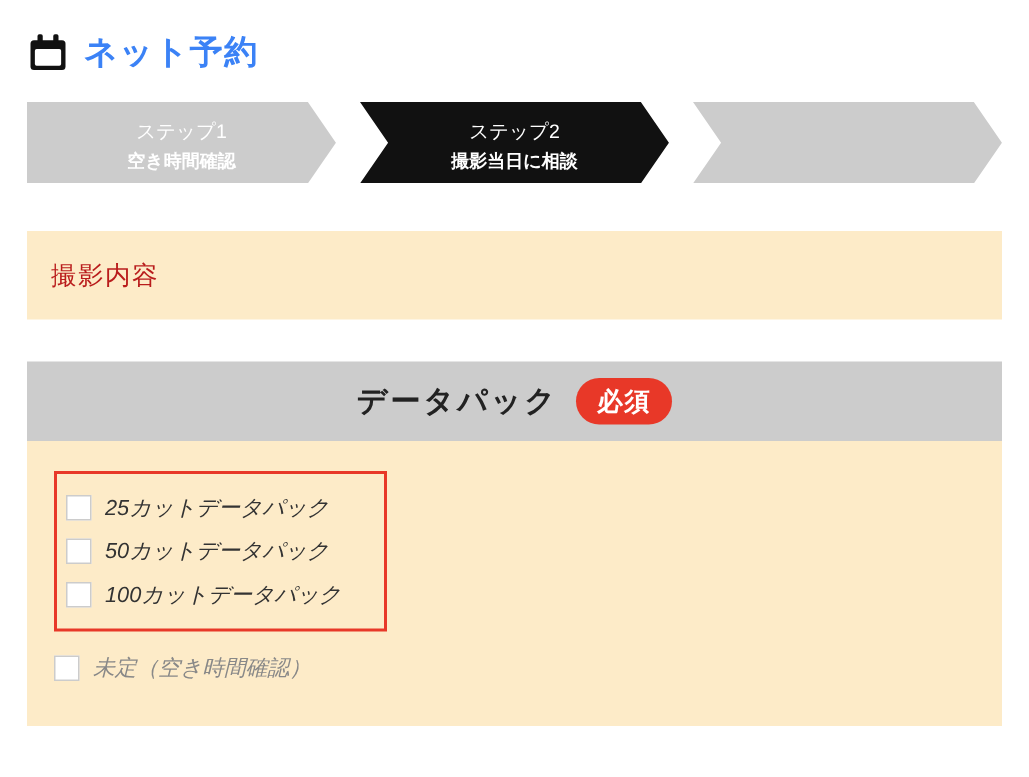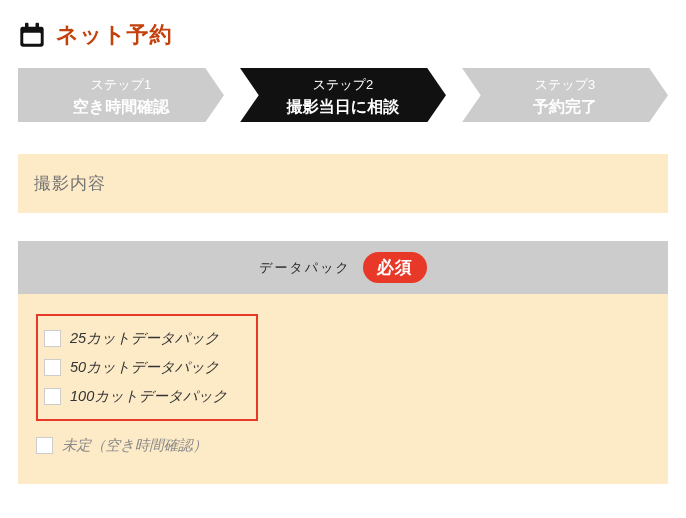--- a/index.html
+++ b/index.html
@@ -15,21 +15,21 @@
       gap: 10px;
       margin-bottom: 18px;
     }
     .header-icon {
       width: 28px;
       height: 28px;
     }
     .header-title {
       font-size: 22px;
       font-weight: bold;
-      color: #c2410c;
+      color: #3b82f6;
       letter-spacing: 1px;
     }
     .steps {
       display: flex;
       gap: 16px;
       margin-bottom: 28px;
     }
     .step {
       position: relative;
       flex: 1;
@@ -46,42 +46,42 @@
     .step-bg {
       position: absolute;
       inset: 0;
       z-index: 0;
     }
     .step-content {
       position: relative;
       z-index: 1;
     }
     .step-small { font-size: 13px; }
-    .step-large { font-size: 16px; font-weight: bold; }
+    .step-large { font-size: 12px; font-weight: bold; }
     .section-title-box {
       background: #fdebc8;
       padding: 18px 16px;
       margin-bottom: 28px;
     }
     .section-title {
       font-size: 17px;
-      color: #737373;
+      color: #b91c1c;
       letter-spacing: 1px;
     }
     .group-header {
       background: #ccc;
       padding: 11px 0;
       display: flex;
       align-items: center;
       justify-content: center;
       gap: 12px;
     }
     .group-header-label {
-      font-size: 13px;
-      font-weight: normal;
+      font-size: 20px;
+      font-weight: bold;
       color: #222;
       letter-spacing: 2px;
     }
     .badge {
       background: #e83828;
       color: #fff;
       font-size: 17px;
       font-weight: bold;
       padding: 4px 14px 4px 14px;
       border-radius: 999px;
@@ -150,24 +150,20 @@
       </svg>
     <div class="step-content">
       <div class="step-small">ステップ2</div>
       <div class="step-large">撮影当日に相談</div>
     </div>
   </div>
   <div class="step">
     <svg class="step-bg" viewBox="0 0 220 58" preserveAspectRatio="none">
         <polygon points="0,0 200,0 220,29 200,58 0,58 20,29" fill="#cccccc"></polygon>
       </svg>
-    <div class="step-content">
-      <div class="step-small">ステップ3</div>
-      <div class="step-large">予約完了</div>
-    </div>
   </div>
 </div>
 
 <div class="section-title-box">
   <div class="section-title">撮影内容</div>
 </div>
 
 <div class="group-header">
   <span class="group-header-label">データパック</span>
   <span class="badge">必須</span>

